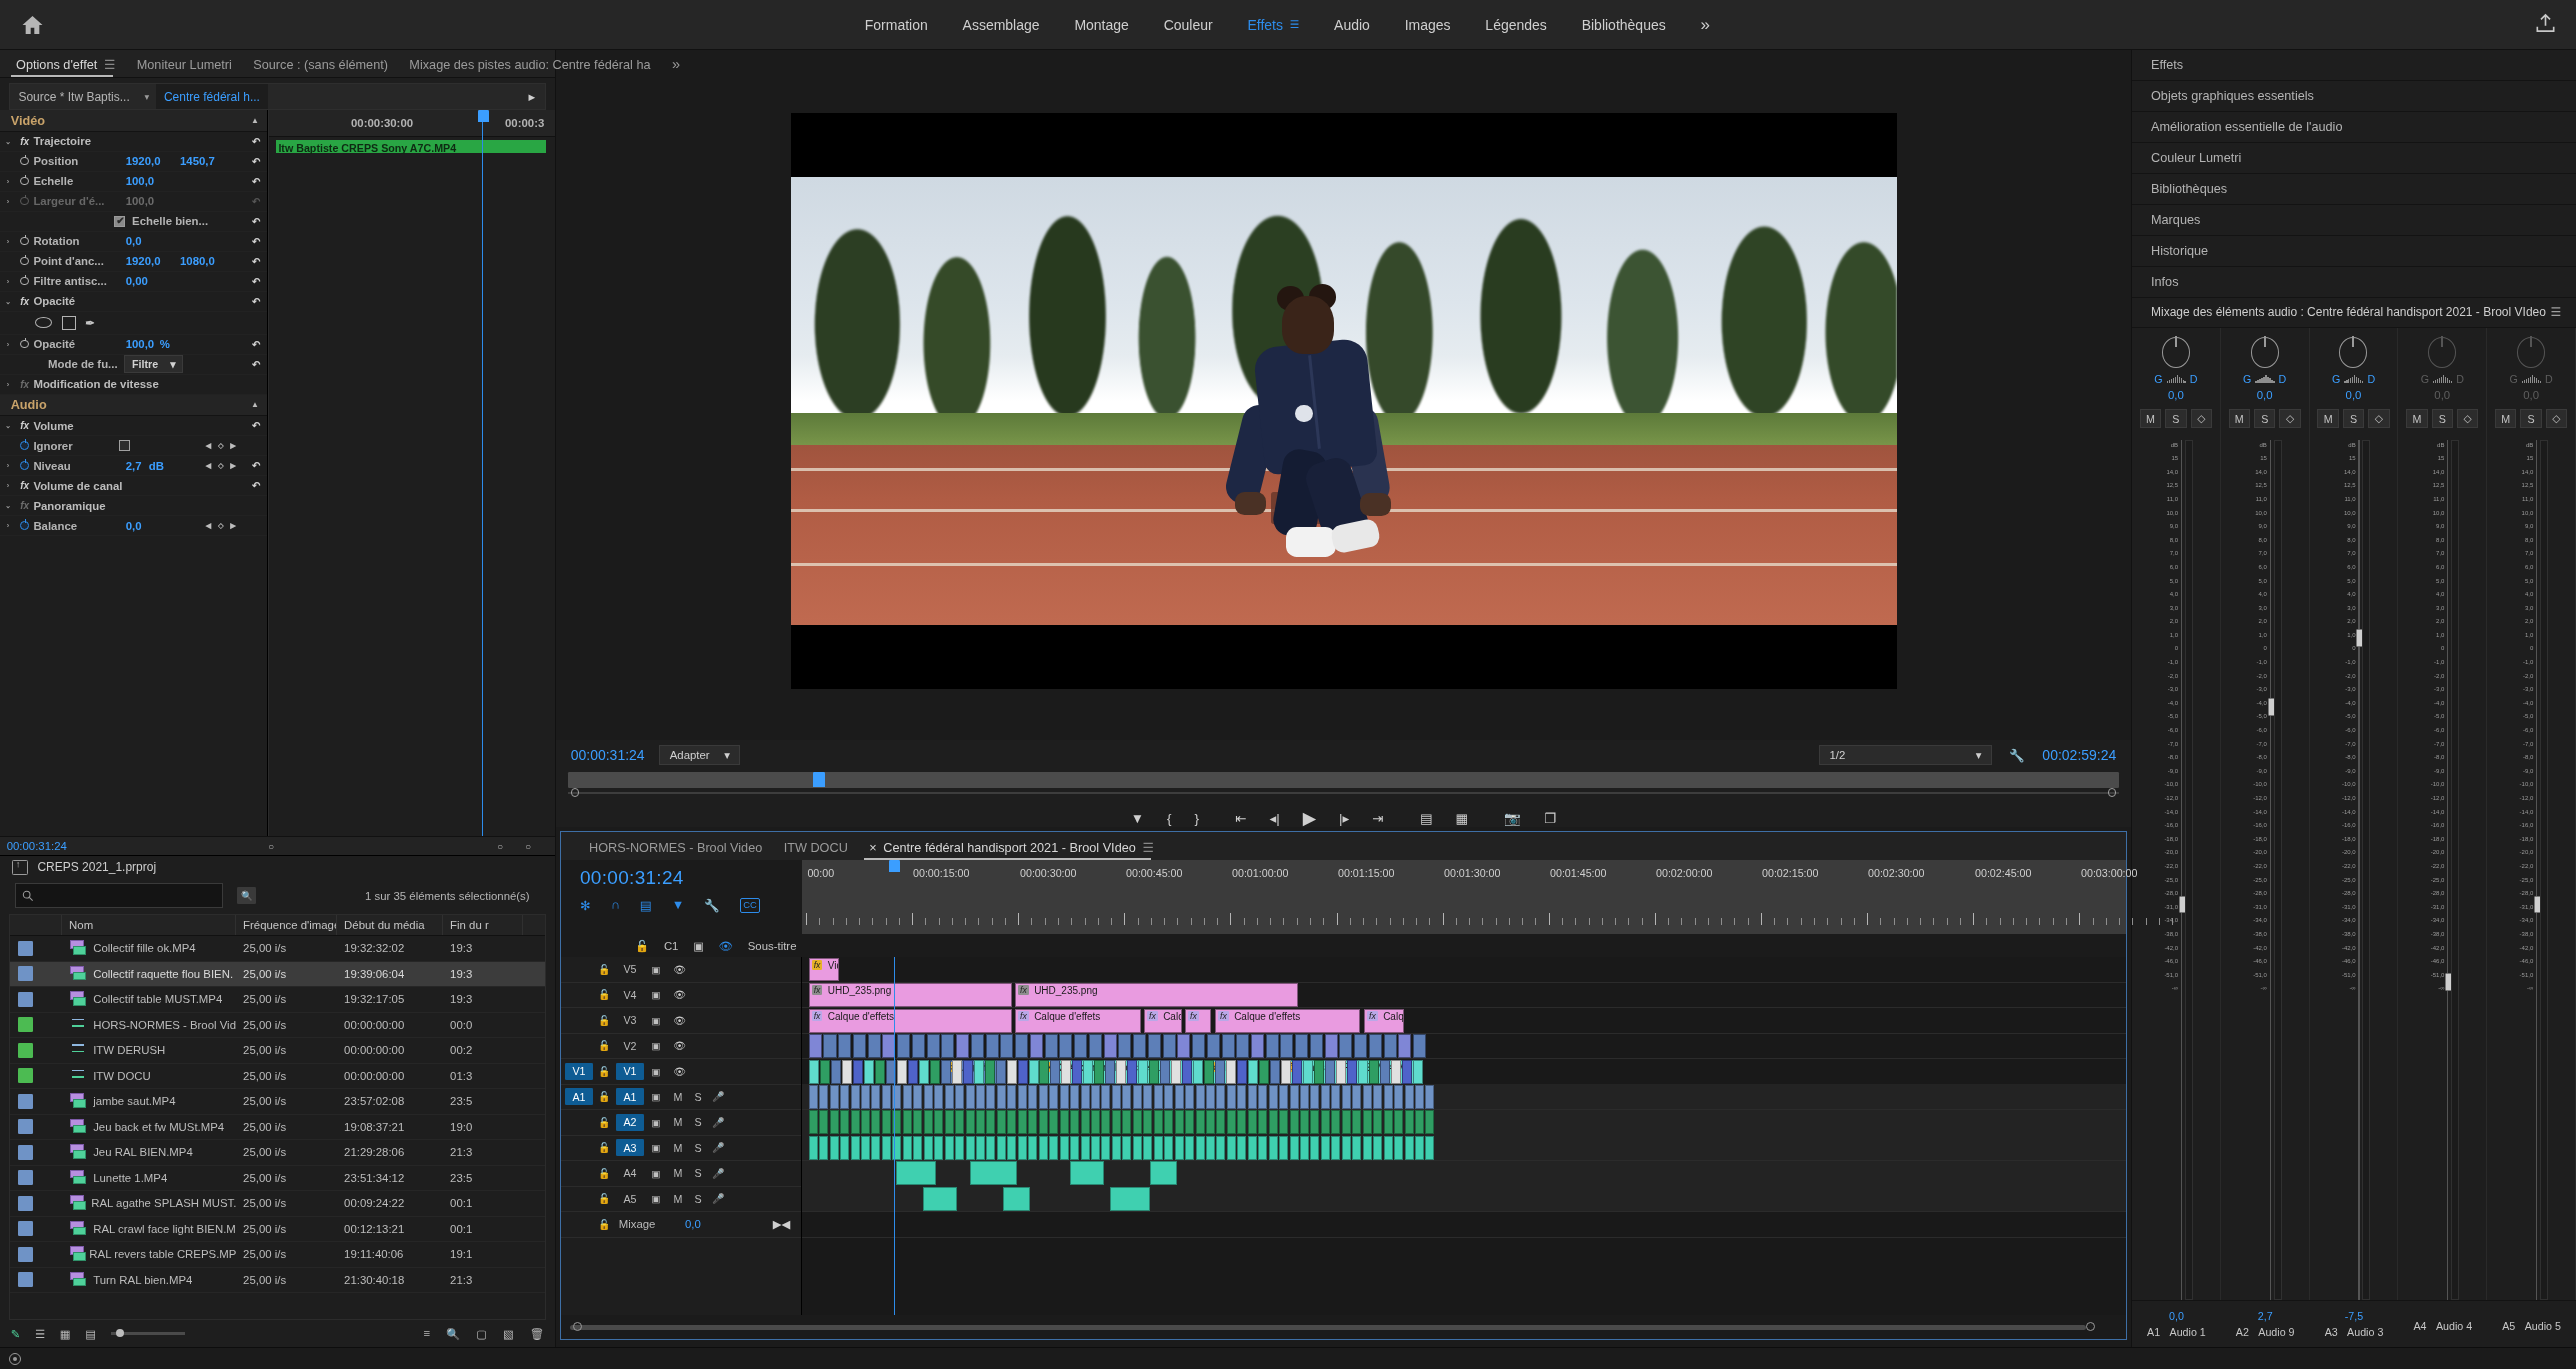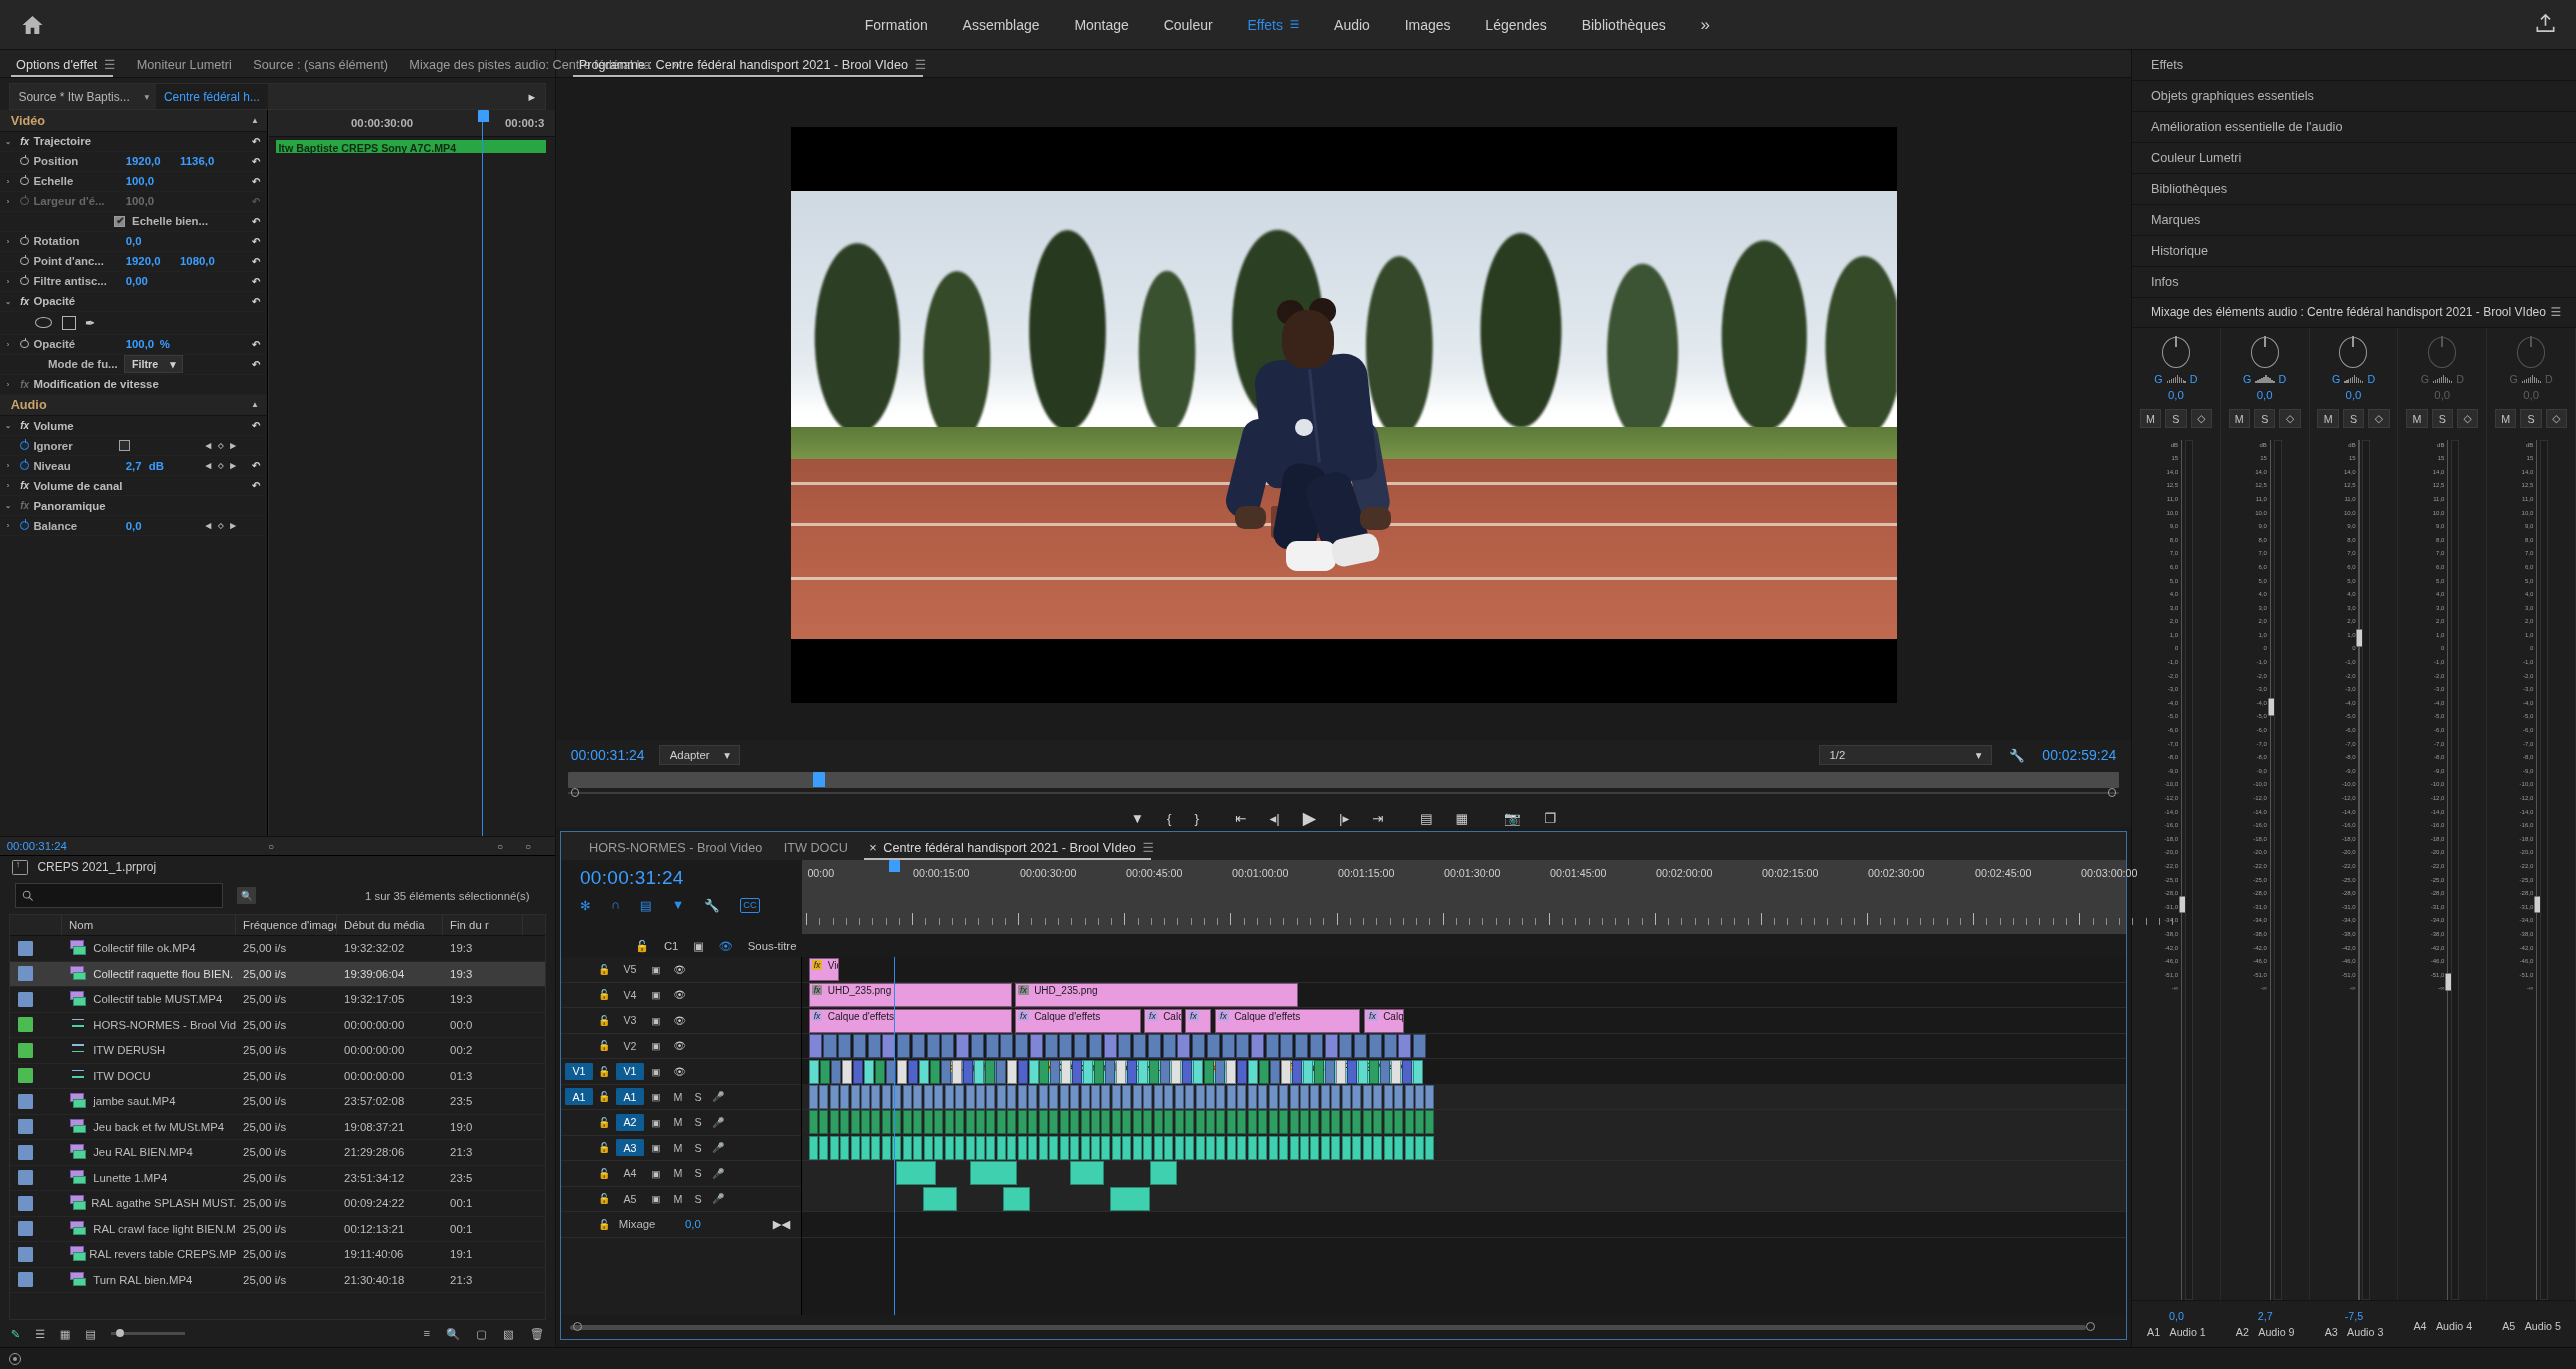--- a/index.html
+++ b/index.html
@@ -295,21 +295,21 @@
               <span class="fx">fx</span>
               <span class="lbl">Trajectoire</span>
               <span class="reset">↶</span>
             </div>
 
             <div class="row">
               <span class="arrow"></span>
               <span class="stw"><i class="stw-ico"></i></span>
               <span class="lbl">Position</span>
               <span class="val" style="position:absolute;left:119px">1920,0</span>
-              <span class="val2">1136,0</span>
+              <span class="val2">1450,7</span>
               <span class="reset">↶</span>
             </div>
 
             <div class="row">
               <span class="arrow">›</span>
               <span class="stw"><i class="stw-ico"></i></span>
               <span class="lbl">Echelle</span>
               <span class="val" style="position:absolute;left:119px">100,0</span>
               <span class="reset">↶</span>
             </div>
@@ -722,23 +722,20 @@
             <span class="pf-ico">▧</span>
             <span class="pf-ico">🗑</span>
           </span>
         </div>
       </div>
     </div>
 
     <div class="centercol">
 
       <div class="prog-panel">
-        <div class="prog-head">
-          <div class="ptab active"><span>Programme : Centre fédéral handisport 2021 - Brool VIdeo</span><span class="hamb">☰</span></div>
-        </div>
 
         <div class="video-wrap">
           <div class="video-box">
             <div class="vframe">
               <div class="sky"></div>
               <div class="trees"></div>
               <div class="grass"></div>
               <div class="track">
                 <div class="lane" style="left:0;right:0;top:23px"></div>
                 <div class="lane" style="left:0;right:0;top:64px"></div>

